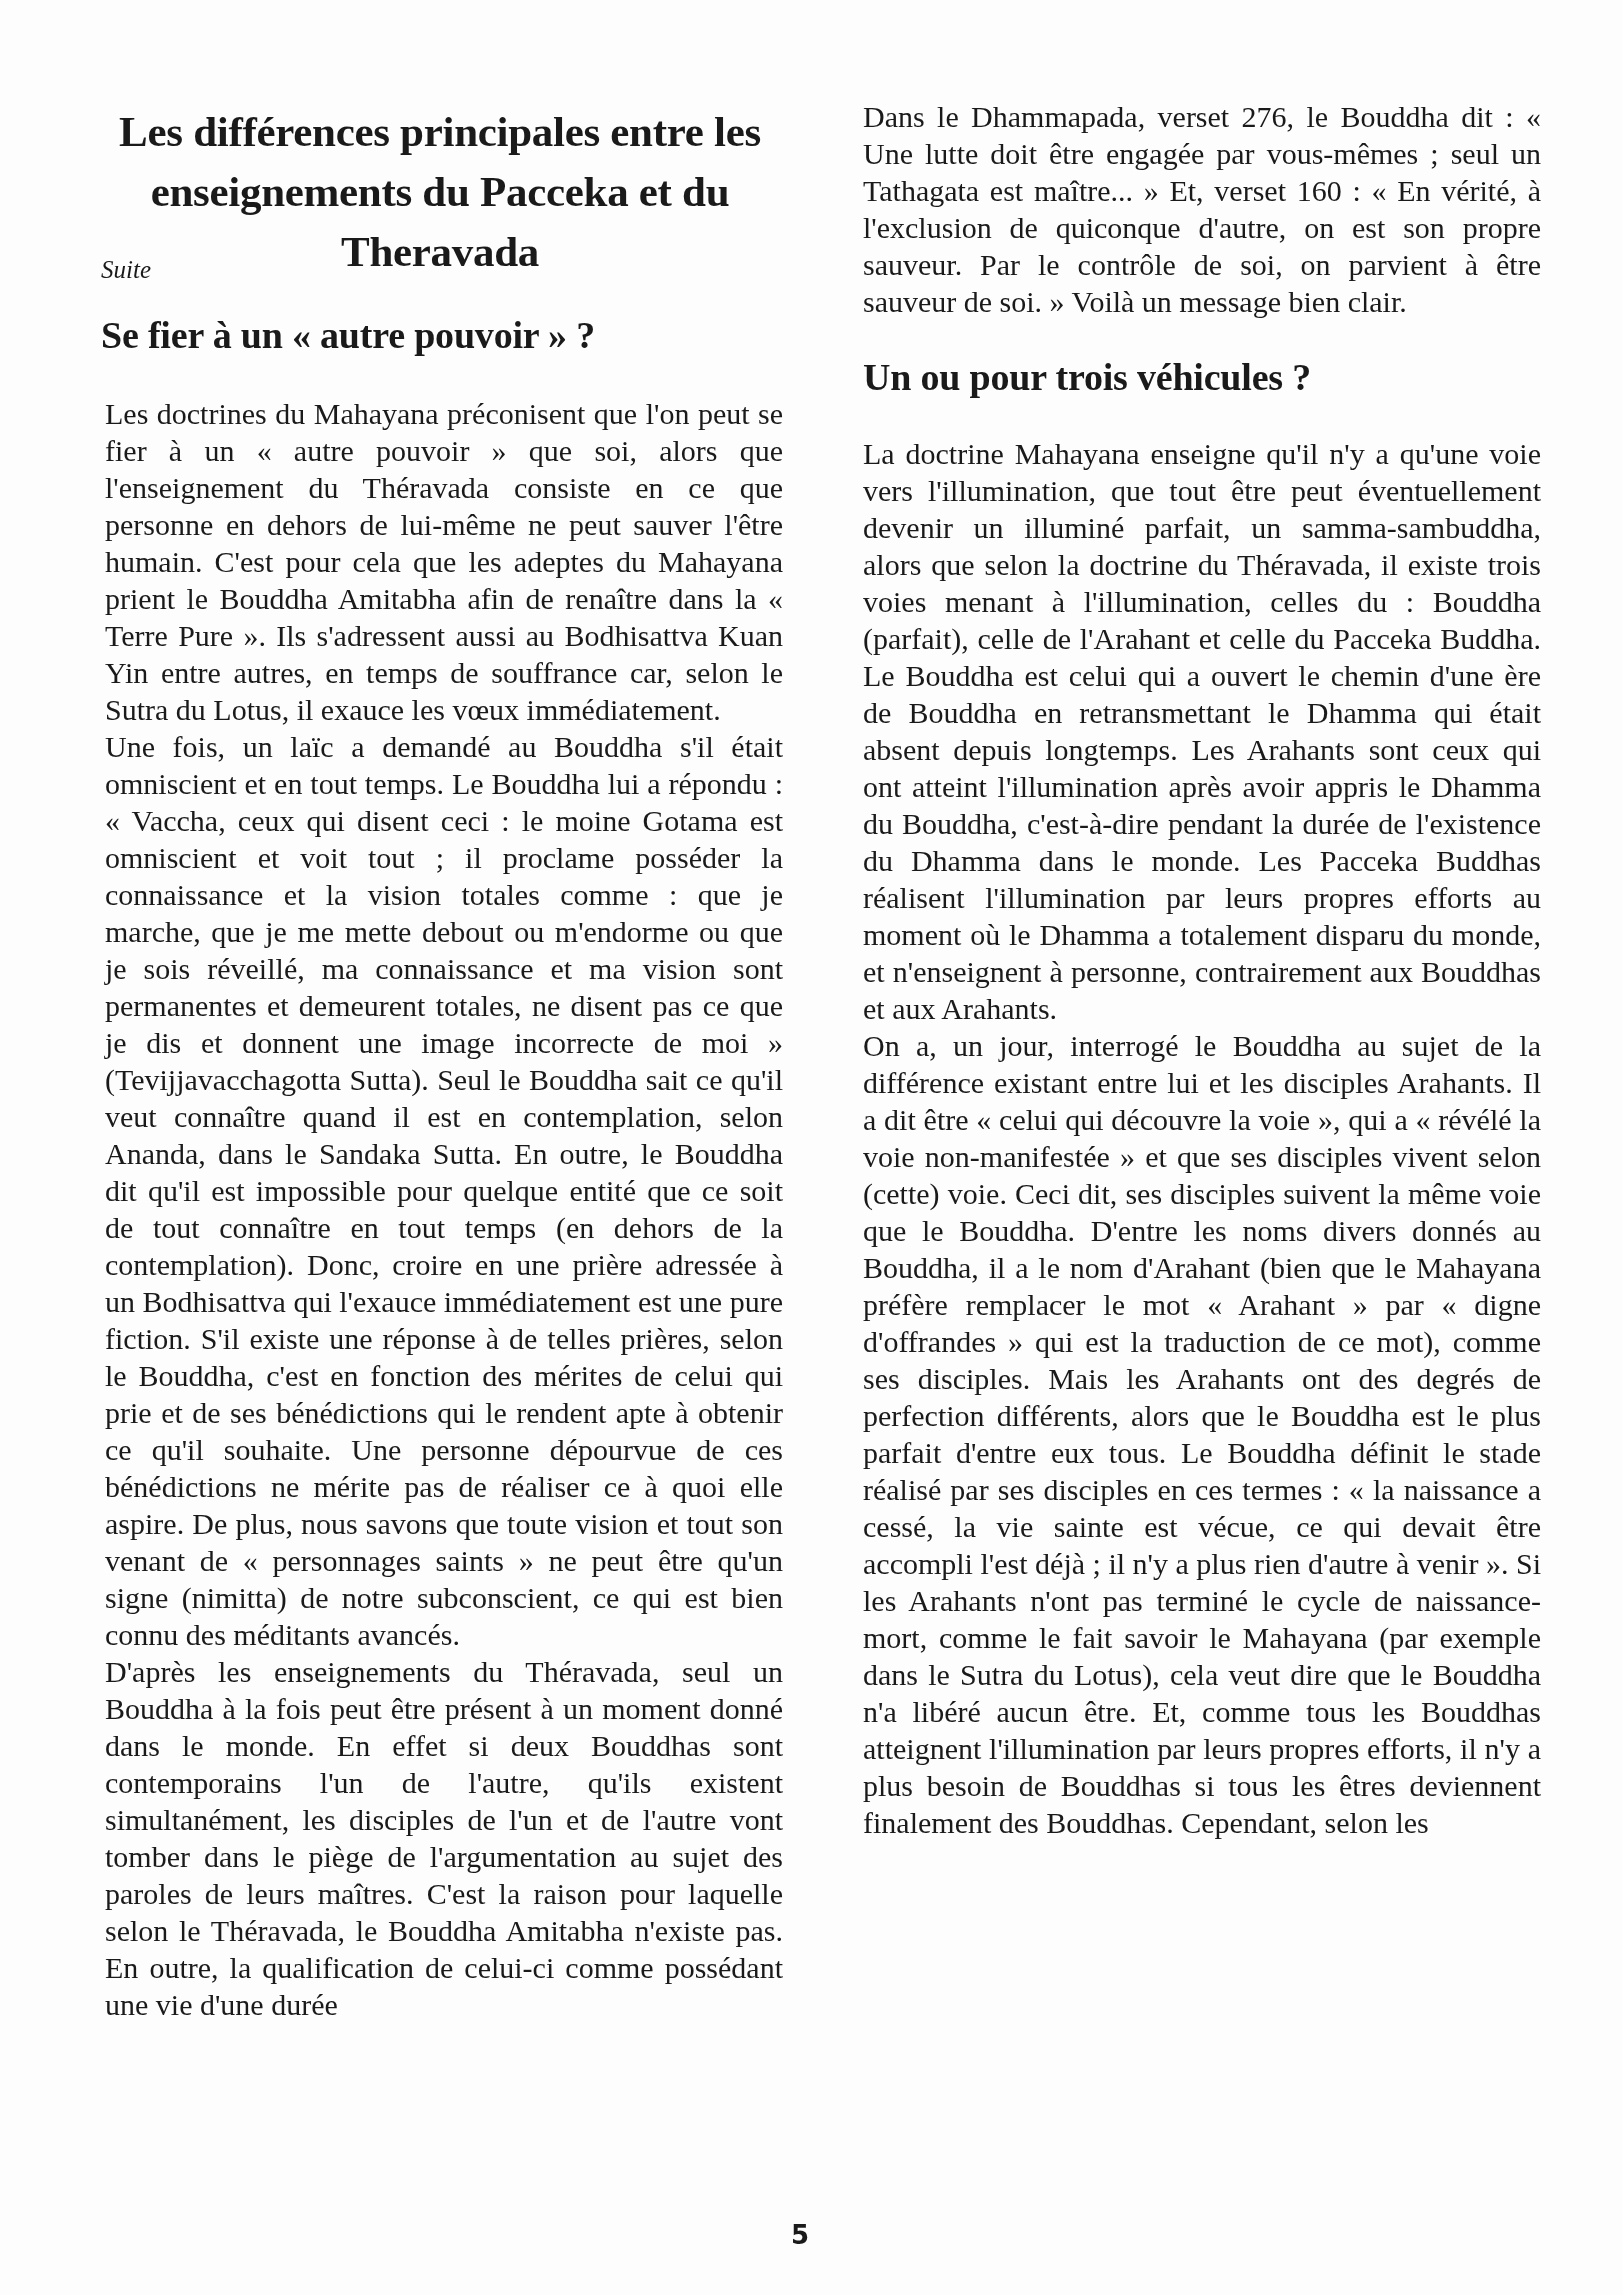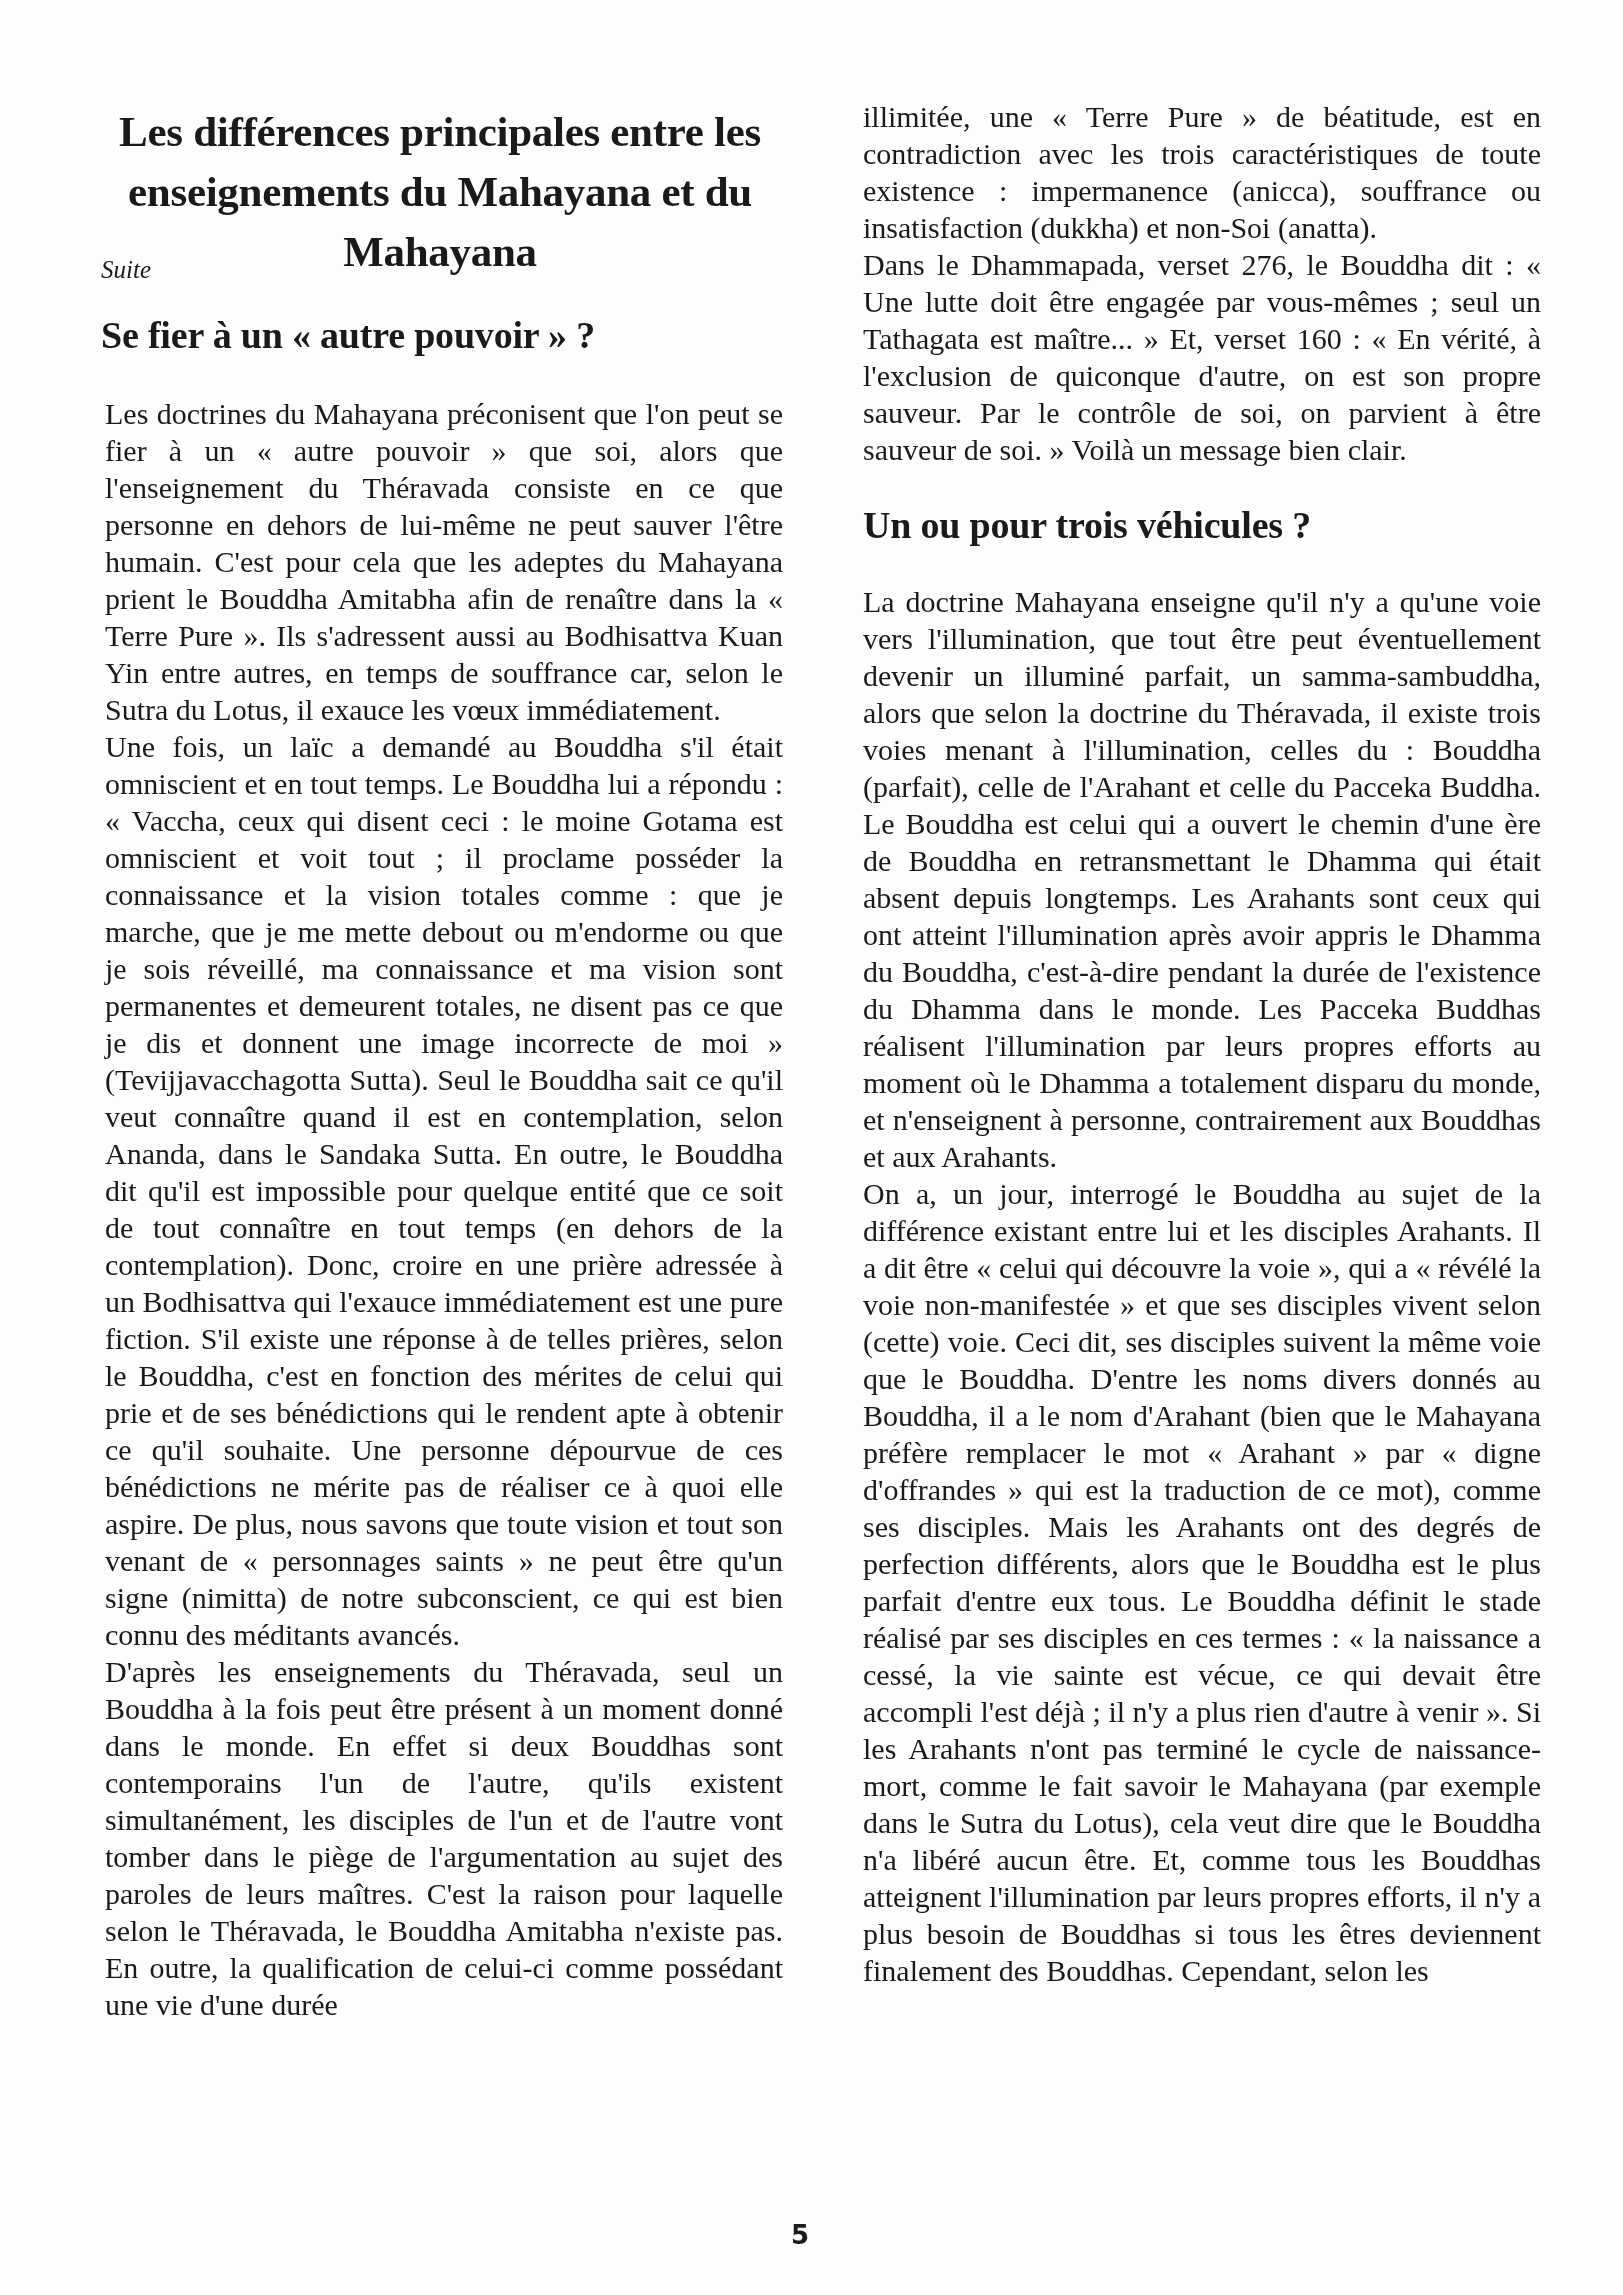--- a/index.html
+++ b/index.html
@@ -16,32 +16,31 @@
   p { margin: 0; }
   .gap { height: 39px; }
   .pagenum { position: absolute; left: 791px; top: 2220px; font-family: "DejaVu Sans", sans-serif; font-weight: bold; font-size: 26px; }
 </style>
 </head>
 <body>
 
 <div class="page">
 
   <div class="col col-left">
-    <h1 class="title">Les différences principales entre les enseignements du Mahayana et du Mahayana</h1>
+    <h1 class="title">Les différences principales entre les enseignements du Pacceka et du Theravada</h1>
     <div class="suite">Suite</div>
     <h2 class="section">Se fier à un « autre pouvoir » ?</h2>
     <div class="left-body">
       <p>Les doctrines du Mahayana préconisent que l'on peut se fier à un « autre pouvoir » que soi, alors que l'enseignement du Théravada consiste en ce que personne en dehors de lui-même ne peut sauver l'être humain. C'est pour cela que les adeptes du Mahayana prient le Bouddha Amitabha afin de renaître dans la « Terre Pure ». Ils s'adressent aussi au Bodhisattva Kuan Yin entre autres, en temps de souffrance car, selon le Sutra du Lotus, il exauce les vœux immédiatement.</p>
       <p>Une fois, un laïc a demandé au Bouddha s'il était omniscient et en tout temps. Le Bouddha lui a répondu : « Vaccha, ceux qui disent ceci : le moine Gotama est omniscient et voit tout ; il proclame posséder la connaissance et la vision totales comme : que je marche, que je me mette debout ou m'endorme ou que je sois réveillé, ma connaissance et ma vision sont permanentes et demeurent totales, ne disent pas ce que je dis et donnent une image incorrecte de moi » (Tevijjavacchagotta Sutta). Seul le Bouddha sait ce qu'il veut connaître quand il est en contemplation, selon Ananda, dans le Sandaka Sutta. En outre, le Bouddha dit qu'il est impossible pour quelque entité que ce soit de tout connaître en tout temps (en dehors de la contemplation). Donc, croire en une prière adressée à un Bodhisattva qui l'exauce immédiatement est une pure fiction. S'il existe une réponse à de telles prières, selon le Bouddha, c'est en fonction des mérites de celui qui prie et de ses bénédictions qui le rendent apte à obtenir ce qu'il souhaite. Une personne dépourvue de ces bénédictions ne mérite pas de réaliser ce à quoi elle aspire. De plus, nous savons que toute vision et tout son venant de « personnages saints » ne peut être qu'un signe (nimitta) de notre subconscient, ce qui est bien connu des méditants avancés.</p>
       <p>D'après les enseignements du Théravada, seul un Bouddha à la fois peut être présent à un moment donné dans le monde. En effet si deux Bouddhas sont contemporains l'un de l'autre, qu'ils existent simultanément, les disciples de l'un et de l'autre vont tomber dans le piège de l'argumentation au sujet des paroles de leurs maîtres. C'est la raison pour laquelle selon le Théravada, le Bouddha Amitabha n'existe pas. En outre, la qualification de celui-ci comme possédant une vie d'une durée</p>
     </div>
   </div>
 
   <div class="col col-right">
-    <p>illimitée, une « Terre Pure » de béatitude, est en contradiction avec les trois caractéristiques de toute existence : impermanence (anicca), souffrance ou insatisfaction (dukkha) et non-Soi (anatta).</p>
     <p>Dans le Dhammapada, verset 276, le Bouddha dit : « Une lutte doit être engagée par vous-mêmes ; seul un Tathagata est maître... » Et, verset 160 : « En vérité, à l'exclusion de quiconque d'autre, on est son propre sauveur. Par le contrôle de soi, on parvient à être sauveur de soi. » Voilà un message bien clair.</p>
     <div class="gap"></div>
     <h2 class="section">Un ou pour trois véhicules ?</h2>
     <div class="gap"></div>
     <p>La doctrine Mahayana enseigne qu'il n'y a qu'une voie vers l'illumination, que tout être peut éventuellement devenir un illuminé parfait, un samma-sambuddha, alors que selon la doctrine du Théravada, il existe trois voies menant à l'illumination, celles du : Bouddha (parfait), celle de l'Arahant et celle du Pacceka Buddha. Le Bouddha est celui qui a ouvert le chemin d'une ère de Bouddha en retransmettant le Dhamma qui était absent depuis longtemps. Les Arahants sont ceux qui ont atteint l'illumination après avoir appris le Dhamma du Bouddha, c'est-à-dire pendant la durée de l'existence du Dhamma dans le monde. Les Pacceka Buddhas réalisent l'illumination par leurs propres efforts au moment où le Dhamma a totalement disparu du monde, et n'enseignent à personne, contrairement aux Bouddhas et aux Arahants.</p>
     <p>On a, un jour, interrogé le Bouddha au sujet de la différence existant entre lui et les disciples Arahants. Il a dit être « celui qui découvre la voie », qui a « révélé la voie non-manifestée » et que ses disciples vivent selon (cette) voie. Ceci dit, ses disciples suivent la même voie que le Bouddha. D'entre les noms divers donnés au Bouddha, il a le nom d'Arahant (bien que le Mahayana préfère remplacer le mot « Arahant » par « digne d'offrandes » qui est la traduction de ce mot), comme ses disciples. Mais les Arahants ont des degrés de perfection différents, alors que le Bouddha est le plus parfait d'entre eux tous. Le Bouddha définit le stade réalisé par ses disciples en ces termes : « la naissance a cessé, la vie sainte est vécue, ce qui devait être accompli l'est déjà ; il n'y a plus rien d'autre à venir ». Si les Arahants n'ont pas terminé le cycle de naissance-mort, comme le fait savoir le Mahayana (par exemple dans le Sutra du Lotus), cela veut dire que le Bouddha n'a libéré aucun être. Et, comme tous les Bouddhas atteignent l'illumination par leurs propres efforts, il n'y a plus besoin de Bouddhas si tous les êtres deviennent finalement des Bouddhas. Cependant, selon les</p>
   </div>
 
   <div class="pagenum">5</div>
 </div>

